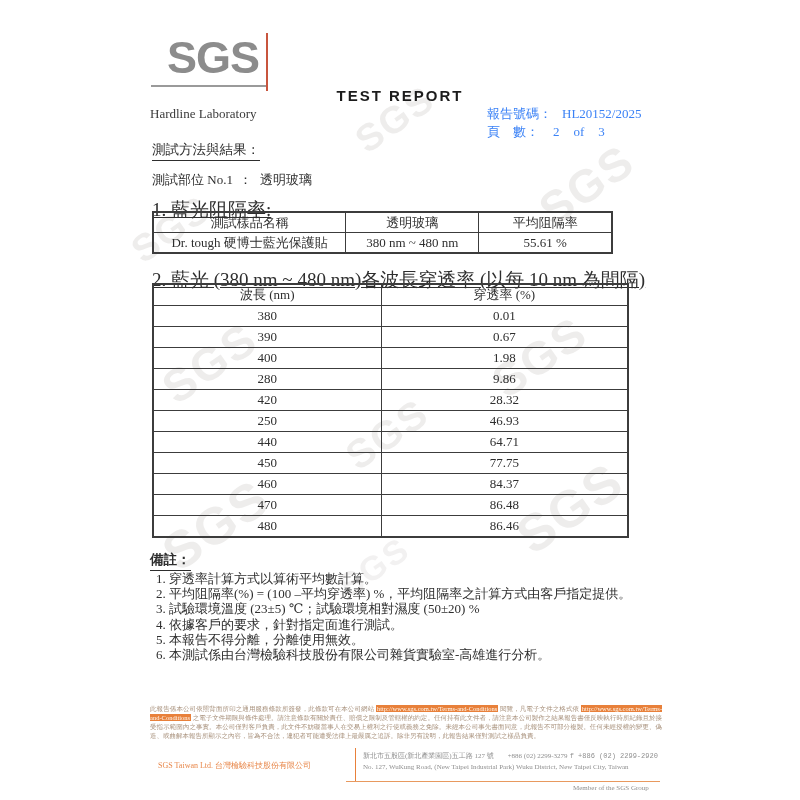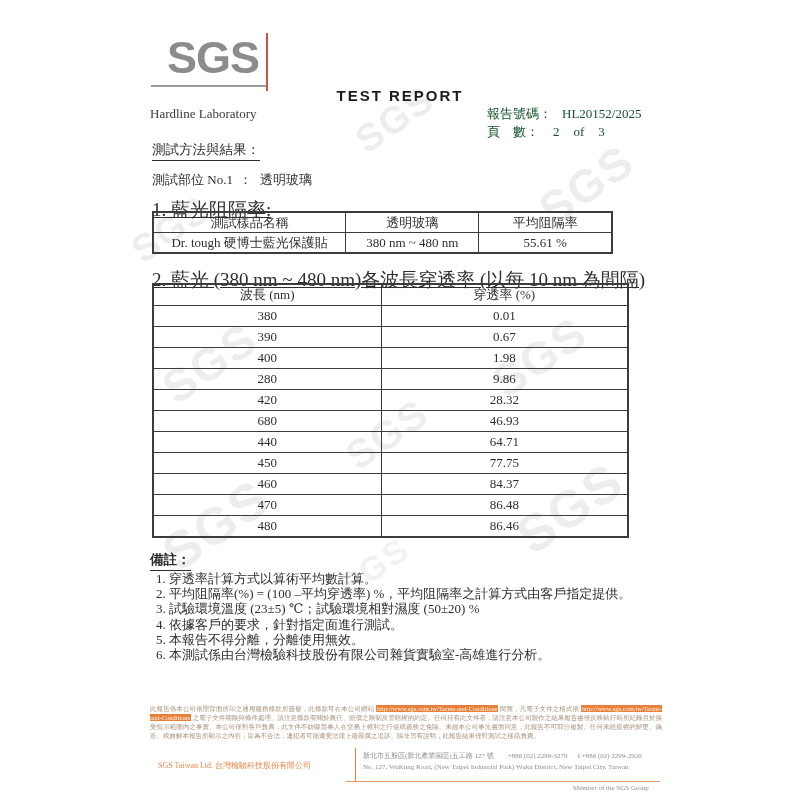--- a/index.html
+++ b/index.html
@@ -32,21 +32,21 @@
     font-size:45px; line-height:44px; color:#8c8c8c; letter-spacing:-1px;
   }
   .logo-underline{ position:absolute; left:151px; top:85px; width:115px; height:2px; background:#9a9a9a; }
   .logo-vline{ position:absolute; left:266px; top:33px; width:2px; height:58px; background:#c8553e; }
   .report-title{
     position:absolute; left:0; right:0; top:87px; text-align:center;
     font-family:"Liberation Sans","DejaVu Sans",sans-serif; font-weight:bold;
     font-size:15px; letter-spacing:2px; color:#1c1c1c;
   }
   .lab-name{ position:absolute; left:150px; top:106px; font-size:13px; color:#3a3a3a; }
-  .report-meta{ position:absolute; left:487px; top:105px; font-size:13px; line-height:18px; color:#14532d; }
+  .report-meta{ position:absolute; left:487px; top:105px; font-size:13px; line-height:18px; color:#3b82f6; }
   .report-meta .lbl{ display:inline-block; }
   .report-meta .val{ margin-left:10px; }
   .page-num span.gap{ margin-left:14px; }
   
   .sec-title{
     position:absolute; left:152px; top:141px; font-size:13.5px; font-weight:normal;
     border-bottom:1.5px solid #2e2e2e; padding-bottom:1px;
   }
   .test-part{ position:absolute; left:152px; top:171px; font-size:13px; }
   .test-part .sep{ margin:0 8px 0 6px; }
@@ -72,21 +72,21 @@
   .disclaimer{
     position:absolute; left:150px; top:704px; width:512px;
     font-size:6.5px; line-height:9px; color:#a8917c; text-align:justify;
   }
   .disclaimer .lnk{
     background:#e8803a; color:#fff7ee; text-decoration:none; padding:0 1px; cursor:pointer;
   }
   .company{ position:absolute; left:158px; top:760px; width:190px; font-size:8px; color:#e8874a; }
   .f-vline{ position:absolute; left:355px; top:748px; width:1px; height:33px; background:#e8803a; }
   .address{ position:absolute; left:363px; top:751px; font-size:7px; line-height:11px; color:#8f8f8f; }
-  .address .ph{ margin-left:14px; } .address .fx{ margin-left:10px; }
+  .address .ph{ margin-left:14px; } .address .fx{ margin-left:2px;font-family:Liberation Mono, monospace; }
   .f-hline{ position:absolute; left:346px; top:781px; width:314px; height:1px; background:#e8995f; }
   .member{ position:absolute; left:573px; top:784px; font-size:7px; color:#8f8f8f; }
 </style>
 </head>
 <body>
 
 <div class="page">
 
   <div>
     <span class="wm wm1">SGS</span>
@@ -161,21 +161,21 @@
           </tr>
       <tr>
             <td>280</td>
             <td>9.86</td>
           </tr>
       <tr>
             <td>420</td>
             <td>28.32</td>
           </tr>
       <tr>
-            <td>680</td>
+            <td>250</td>
             <td>46.93</td>
           </tr>
       <tr>
             <td>440</td>
             <td>64.71</td>
           </tr>
       <tr>
             <td>450</td>
             <td>77.75</td>
           </tr>

